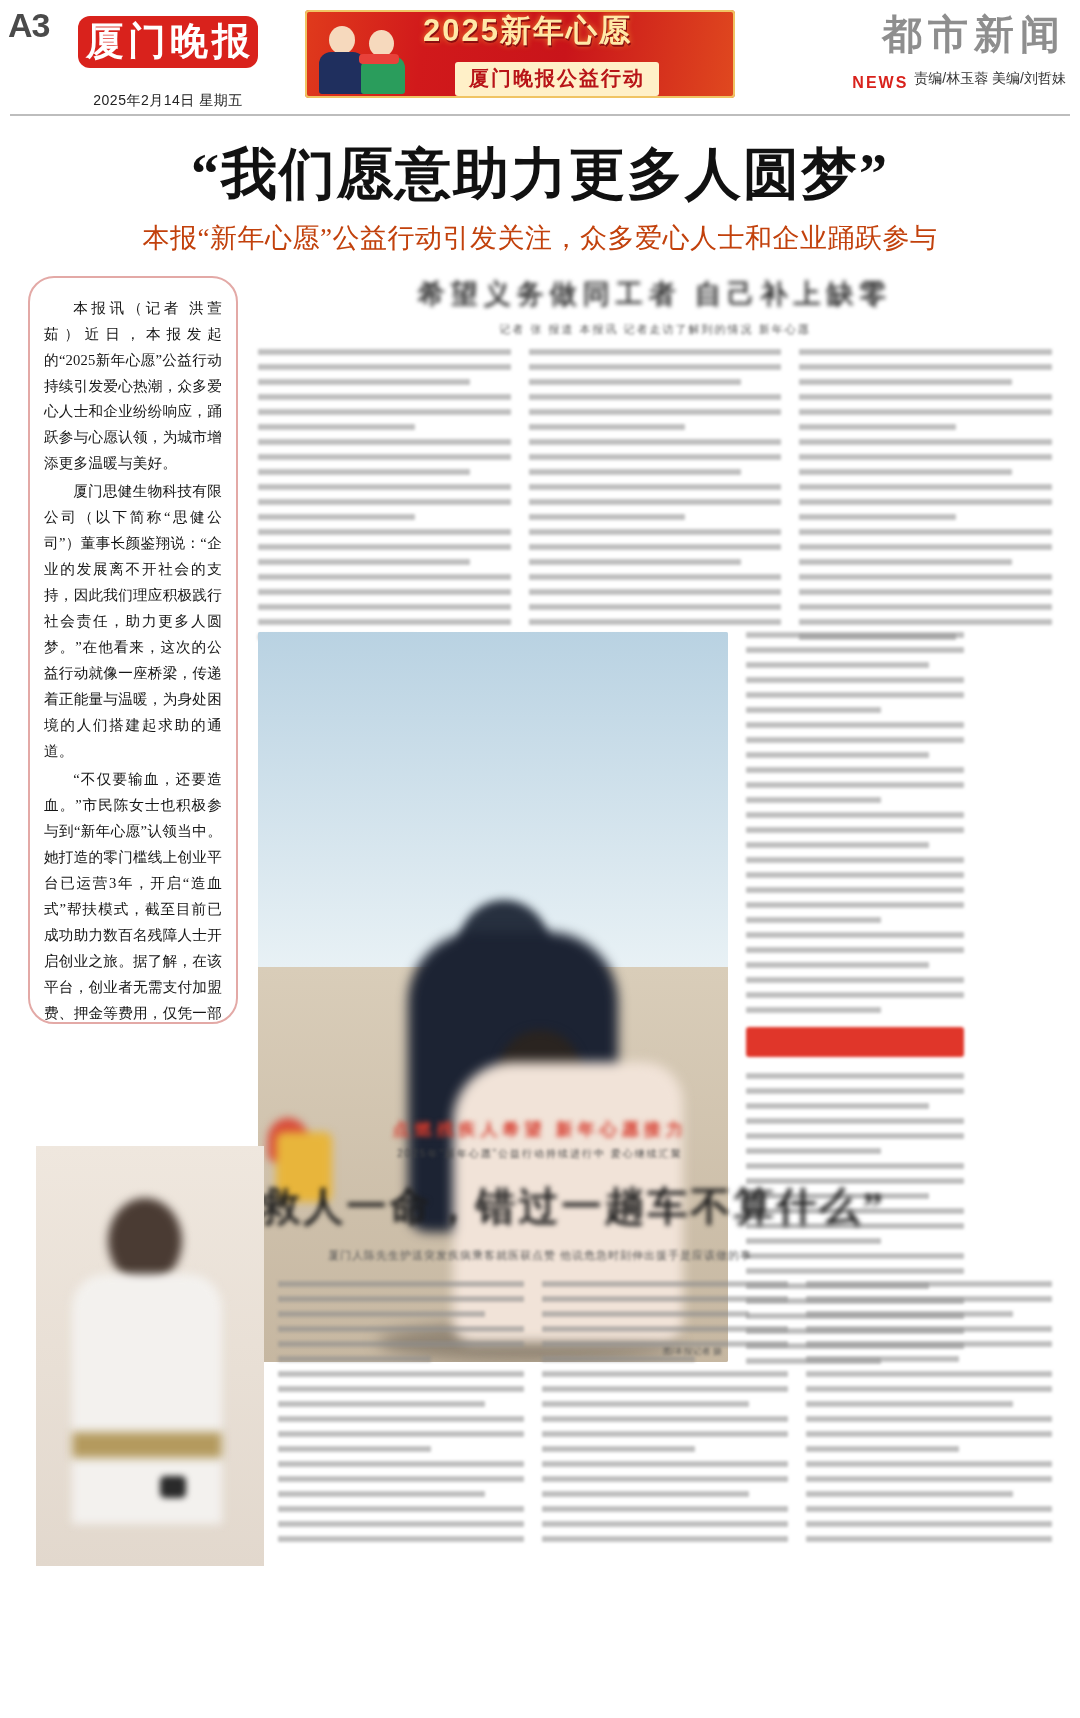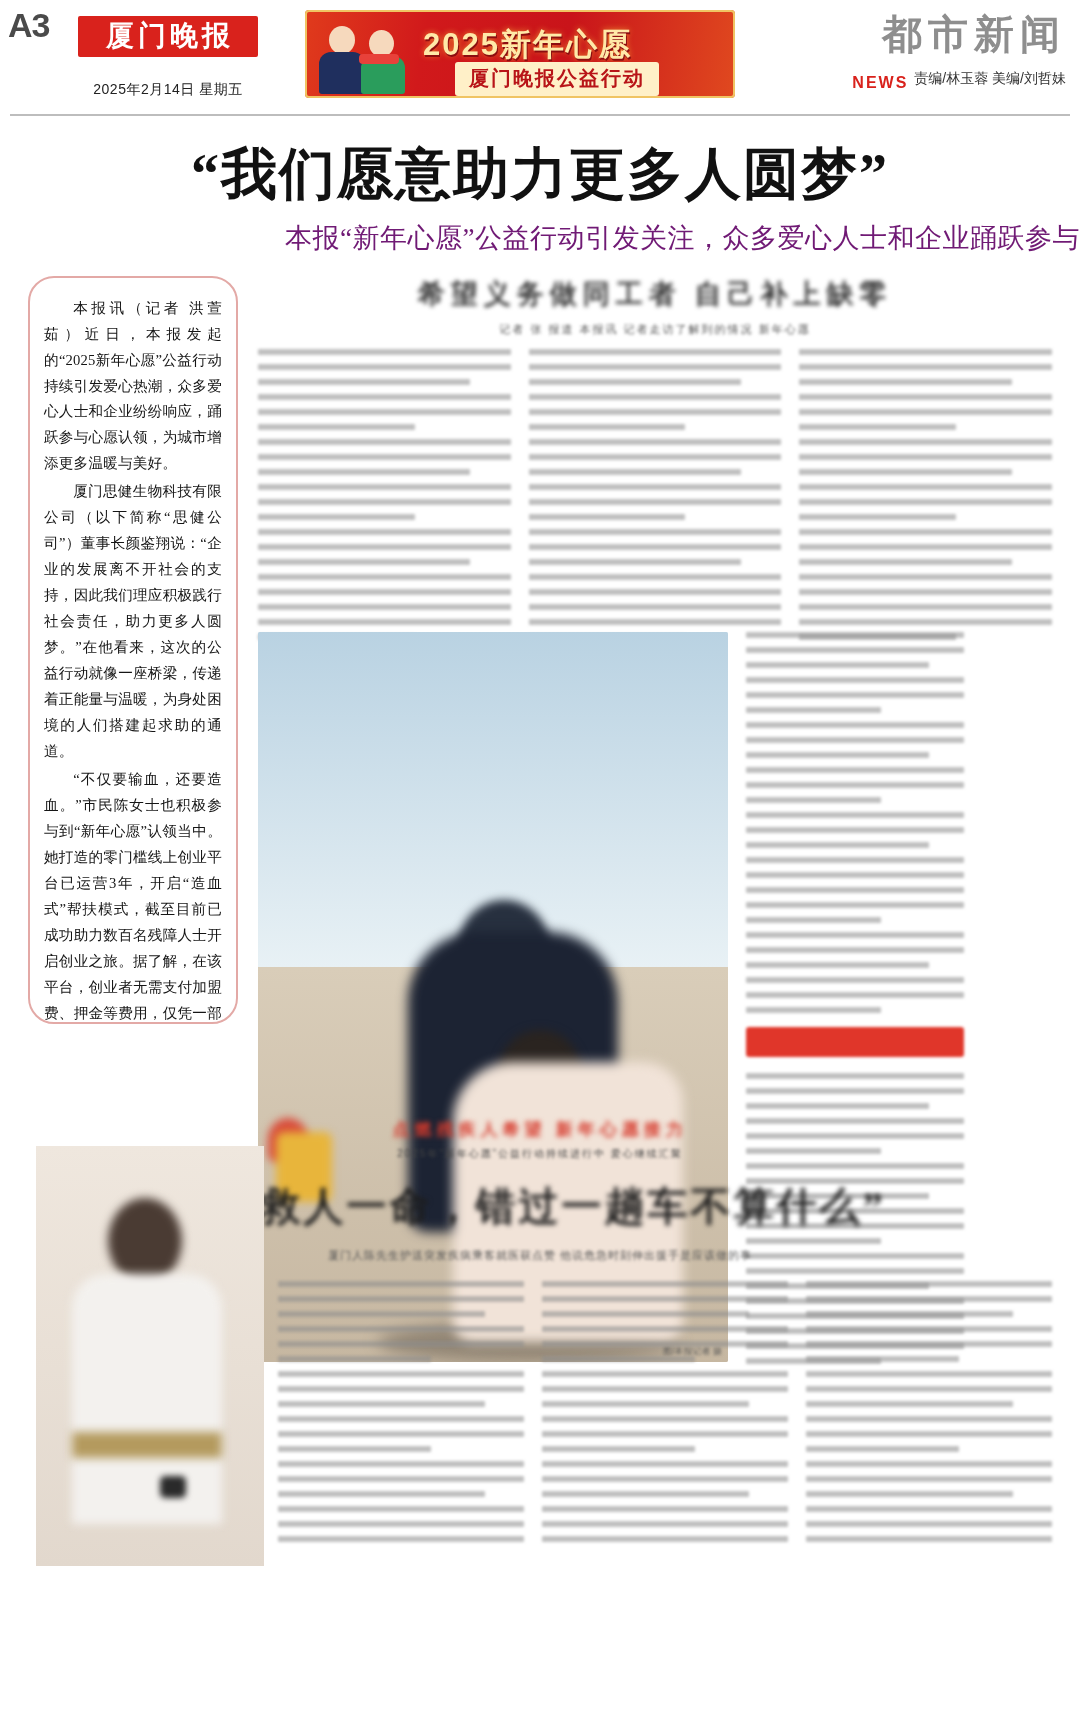--- a/index.html
+++ b/index.html
@@ -37,25 +37,25 @@
     left: 78px;
     top: 16px;
     width: 180px;
     text-align: center;
   }
   .nameplate-logo {
     background: #d9221c;
     color: #fff;
     font-family: "Liberation Serif", serif;
     font-weight: bold;
-    font-size: 28px;
+    font-size: 38px;
     letter-spacing: 4px;
     padding: 5px 4px 6px 8px;
     line-height: 1.08;
-    border-radius: 2px;
+    border-radius: 12px;
     white-space: nowrap;
   }
   .nameplate-date {
     margin-top: 24px;
     font-size: 14px;
     color: #222;
     font-family: "Liberation Sans", sans-serif;
     letter-spacing: 0.5px;
   }
   .banner-ad {
@@ -91,21 +91,21 @@
     position: absolute; left: 50px; top: 40px; width: 44px; height: 38px;
     background: #2a9d5c; border-radius: 12px 12px 3px 3px;
   }
   .banner-ad .scarf {
     position: absolute; left: 48px; top: 38px; width: 40px; height: 10px;
     background: #e8413a; border-radius: 4px;
   }
   .banner-title {
     position: absolute;
     left: 118px;
-    top: 14px;
+    top: 0;
     font-family: "Liberation Sans", sans-serif;
     font-weight: bold;
     font-size: 31px;
     color: #ffe9a8;
     letter-spacing: 2px;
     text-shadow: 1px 2px 0 #8d0d10, 0 0 6px rgba(255,200,60,.7);
     white-space: nowrap;
   }
   .banner-sub {
     position: absolute;
@@ -168,23 +168,22 @@
     font-weight: bold;
     font-size: 56px;
     letter-spacing: 2px;
     color: #111;
     line-height: 1.1;
   }
   .subheadline {
     margin-top: 14px;
     font-family: "Liberation Serif", serif;
     font-size: 27px;
-    color: #701a75;
+    color: #c2410c;
     letter-spacing: 0.5px;
-    text-align: right;
   }
 
   
   .content {
     position: relative;
     margin-top: 20px;
     padding: 0 28px;
     display: flex;
     gap: 20px;
   }

